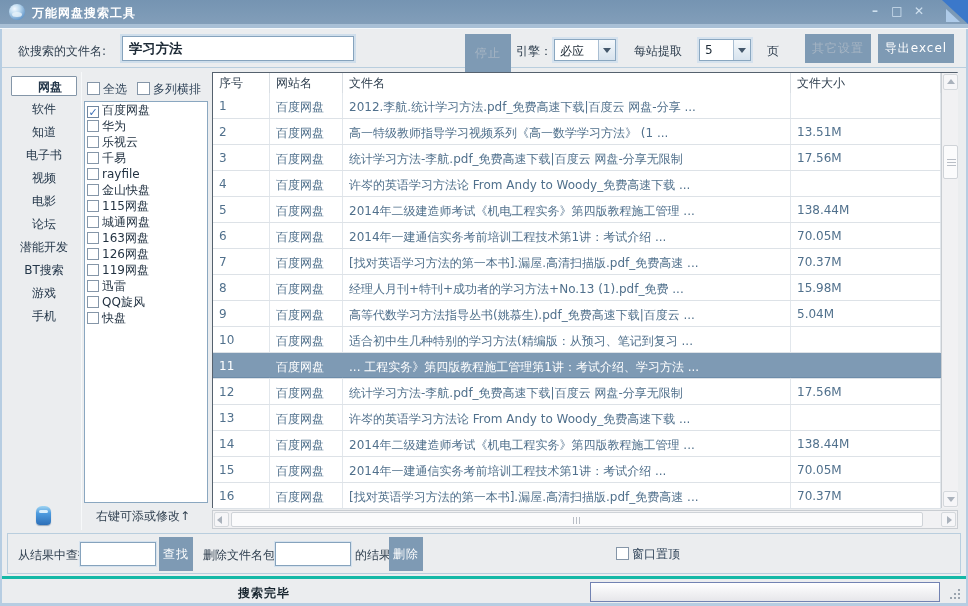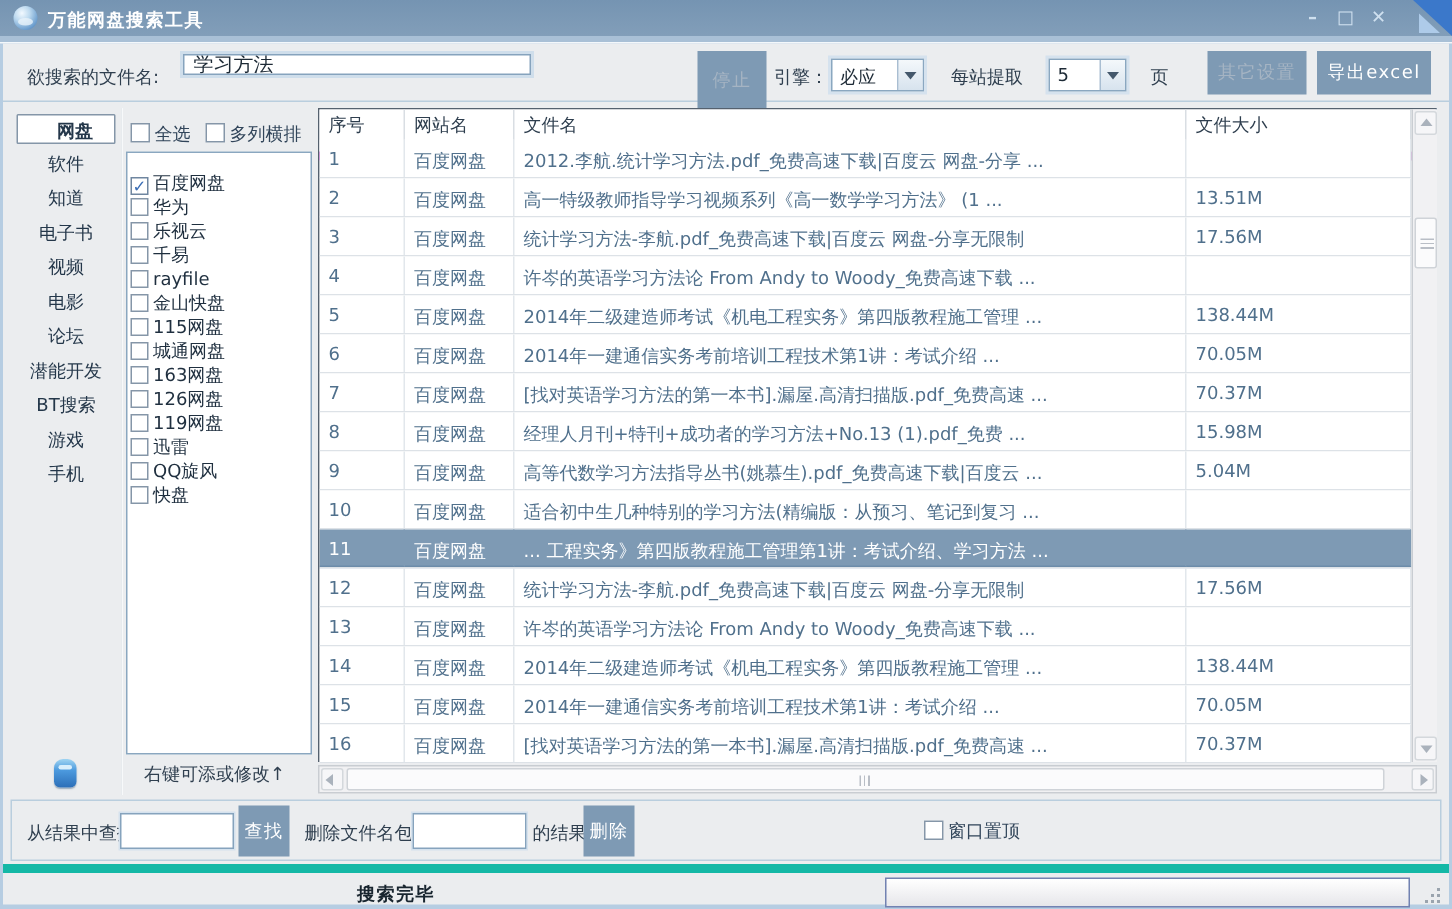--- a/index.html
+++ b/index.html
@@ -26,22 +26,22 @@
   .fold::after { content:''; position:absolute; right:8px; top:9px; width:0; height:0;
                  border-bottom:13px solid #aecbe9; border-right:14px solid transparent; }
   .title-strip { position:absolute; left:-2px; top:24px; width:968px; height:5px;
                  background:#a9c0d6; border-bottom:1px solid #f4f8fb; }
 
   
   .toolbar { position:absolute; left:0; top:30px; width:964px; height:38px;
              border-bottom:1px solid #b9cede; }
   .lbl { color:#2f3f4f; }
   .tb-find-label { position:absolute; left:16px; top:13px; }
-  .tb-input { position:absolute; left:120px; top:6px; width:232px; height:14px; background:#fff;
-              border:1px solid #86a3bd; box-shadow:0 0 0 2px #cfdeeb; padding:4px 6px; color:#1d2a36; }
+  .tb-input { position:absolute; left:120px; top:6px; width:232px; height:25px; background:#fff;
+              border:1px solid #86a3bd; box-shadow:0 0 0 2px #cfdeeb; padding:4px 6px; color:#1d2a36;font-weight:bold; }
   .btn { background:#7e9ab4; color:#fff; text-align:center; border:none; position:absolute;
          font-size:12px; letter-spacing:1px; font-family:inherit; }
   .btn.disabled { color:#a5b4c3; }
   .btn-search { left:358px; top:4px; width:100px; height:29px; }
   .btn-stop   { left:463px; top:4px; width:46px;  height:39px; }
   .tb-engine-label { position:absolute; left:514px; top:13px; }
   .dd { position:absolute; height:22px; background:#fff; border:1px solid #8aa7c0;
         box-shadow:0 0 0 2px #d5e2ee; color:#1d2a36; }
   .dd-engine { left:552px; top:9px; width:62px; }
   .dd-pages  { left:697px; top:9px; width:52px; }
@@ -62,21 +62,21 @@
   .v-sep { position:absolute; left:79px; top:72px; width:1px; height:458px; background:#c3ccd5;
            border-right:1px solid #f7f9fa; }
 
   
   .filter-top { position:absolute; left:85px; top:81px; width:120px; display:flex; gap:10px; color:#31455a; }
   .cb { display:inline-block; width:13px; height:13px; background:#fff; border:1px solid #8596a8;
         vertical-align:-2px; margin-right:3px; line-height:11px; text-align:center;
         font-size:11px; color:#3a6db5; font-weight:bold; }
   .cb.checked { border-color:#6f86a0; }
   .site-listbox { position:absolute; left:82px; top:101px; width:124px; height:402px;
-                  background:#fff; border:1px solid #8aa7c0; padding:12px 2px; overflow:hidden; }
+                  background:#fff; border:1px solid #8aa7c0; padding:0 2px; overflow:hidden; }
   .site-item { height:16px; line-height:16px; white-space:nowrap; color:#1f2f3f; }
   .site-item .cb { width:12px; height:12px; }
   .filter-hint { position:absolute; left:94px; top:508px; color:#2f3f4f; }
   .mascot-icon { position:absolute; left:34px; top:506px; width:15px; height:19px; border-radius:6px 6px 4px 4px;
                  background:linear-gradient(#9fd4f2 0%, #4c9ade 40%, #2c6fb8 100%); box-shadow:0 1px 1px #9ab; }
   .mascot-icon::after { content:''; position:absolute; left:3px; top:4px; width:9px; height:3px;
                  background:#d8eefc; border-radius:2px; }
 
   
   .table-wrap { position:absolute; left:210px; top:72px; width:746px; height:436px; background:#fff;
@@ -124,21 +124,21 @@
   .ft-input1 { left:72px; }
   .btn-find { left:151px; top:3px; width:34px; height:34px; }
   .ft-del-label { position:absolute; left:195px; top:13px; }
   .ft-input2 { left:267px; }
   .ft-result-label { position:absolute; left:347px; top:13px; }
   .btn-del { left:381px; top:3px; width:34px; height:34px; }
   .ft-topmost { position:absolute; left:608px; top:12px; color:#31455a;font-family:Liberation Serif, serif; }
 
   
   .statusbar { position:absolute; left:0; top:576px; width:964px; height:27px;
-               border-top:6px solid #14b8a6; }
+               border-top:3px solid #14b8a6; }
   .status-text { position:absolute; left:236px; top:6px; color:#18252f; font-weight:bold; letter-spacing:1px; }
   .progress-box { position:absolute; left:588px; top:3px; width:350px; height:20px;
                   background:linear-gradient(#ffffff,#e6e6ea); border:1px solid #7282b2; }
   .resize-grip { position:absolute; right:6px; top:8px; width:12px; height:12px; }
   .resize-grip::after { content:''; position:absolute; right:0; bottom:0; width:2px; height:2px;
       background:#9aa4ae;
       box-shadow:-4px 0 #9aa4ae, -8px 0 #9aa4ae, 0 -4px #9aa4ae, -4px -4px #9aa4ae, 0 -8px #9aa4ae; }
 </style>
 </head>
 <body>

